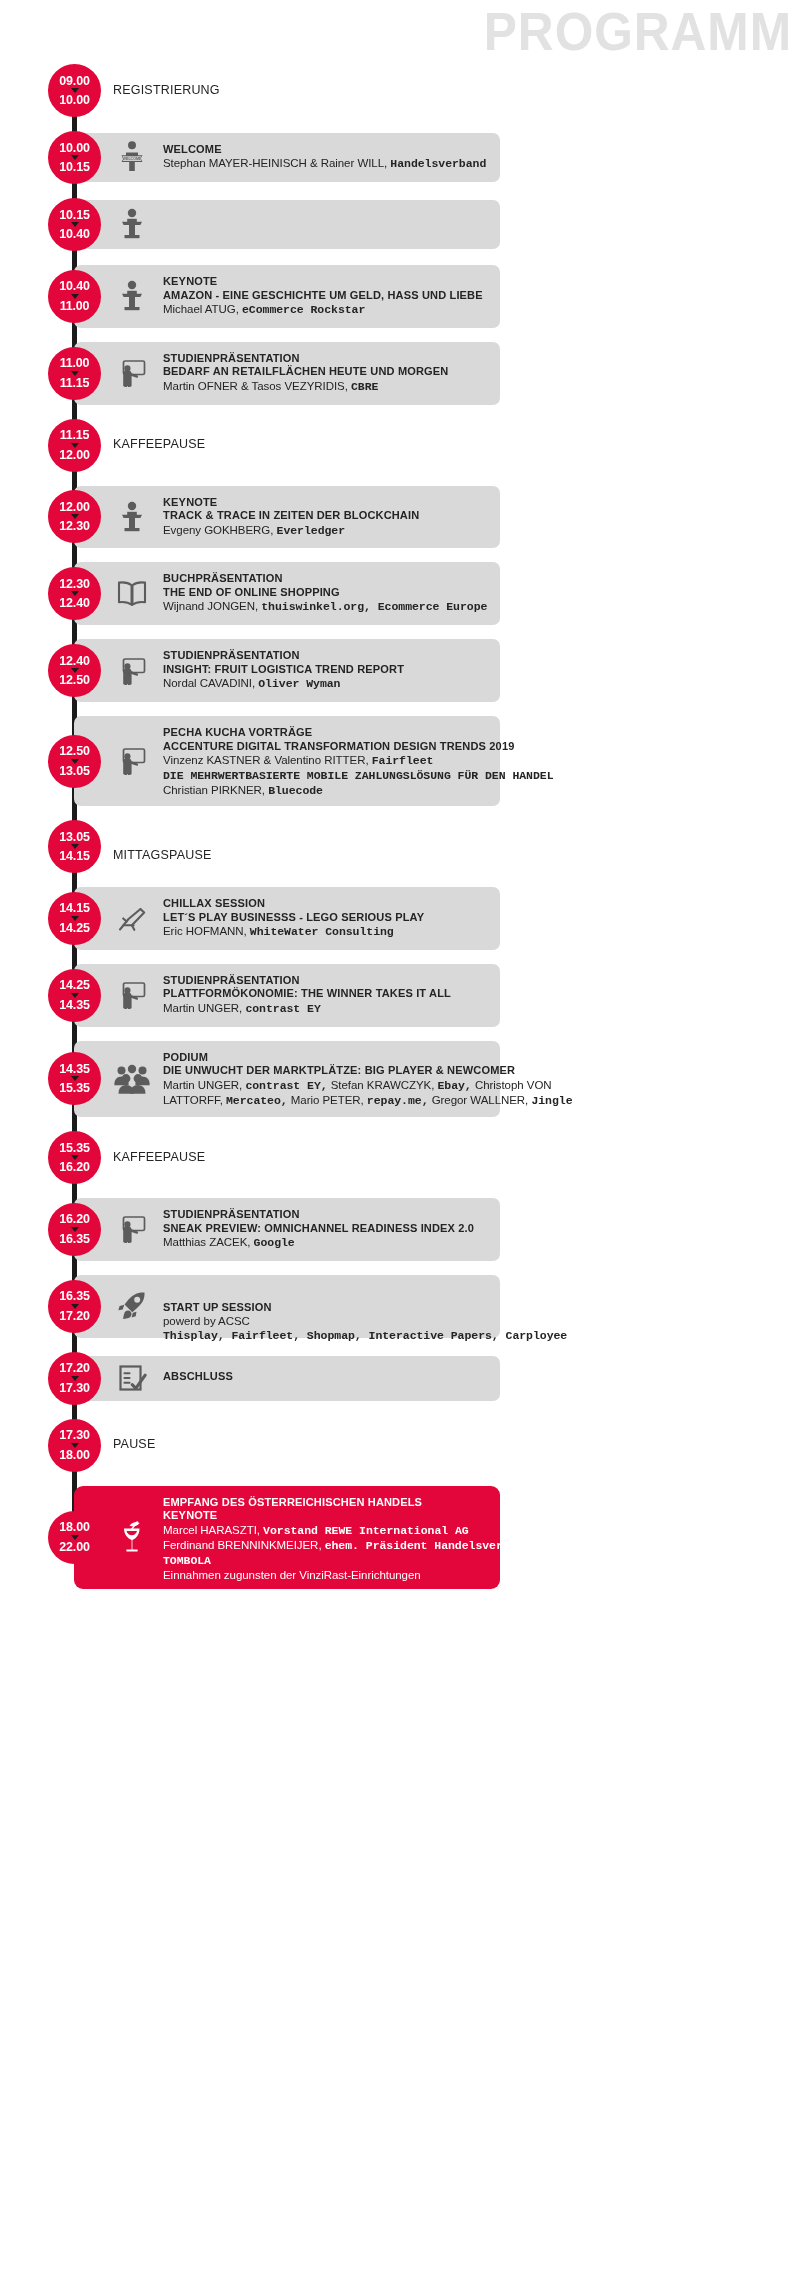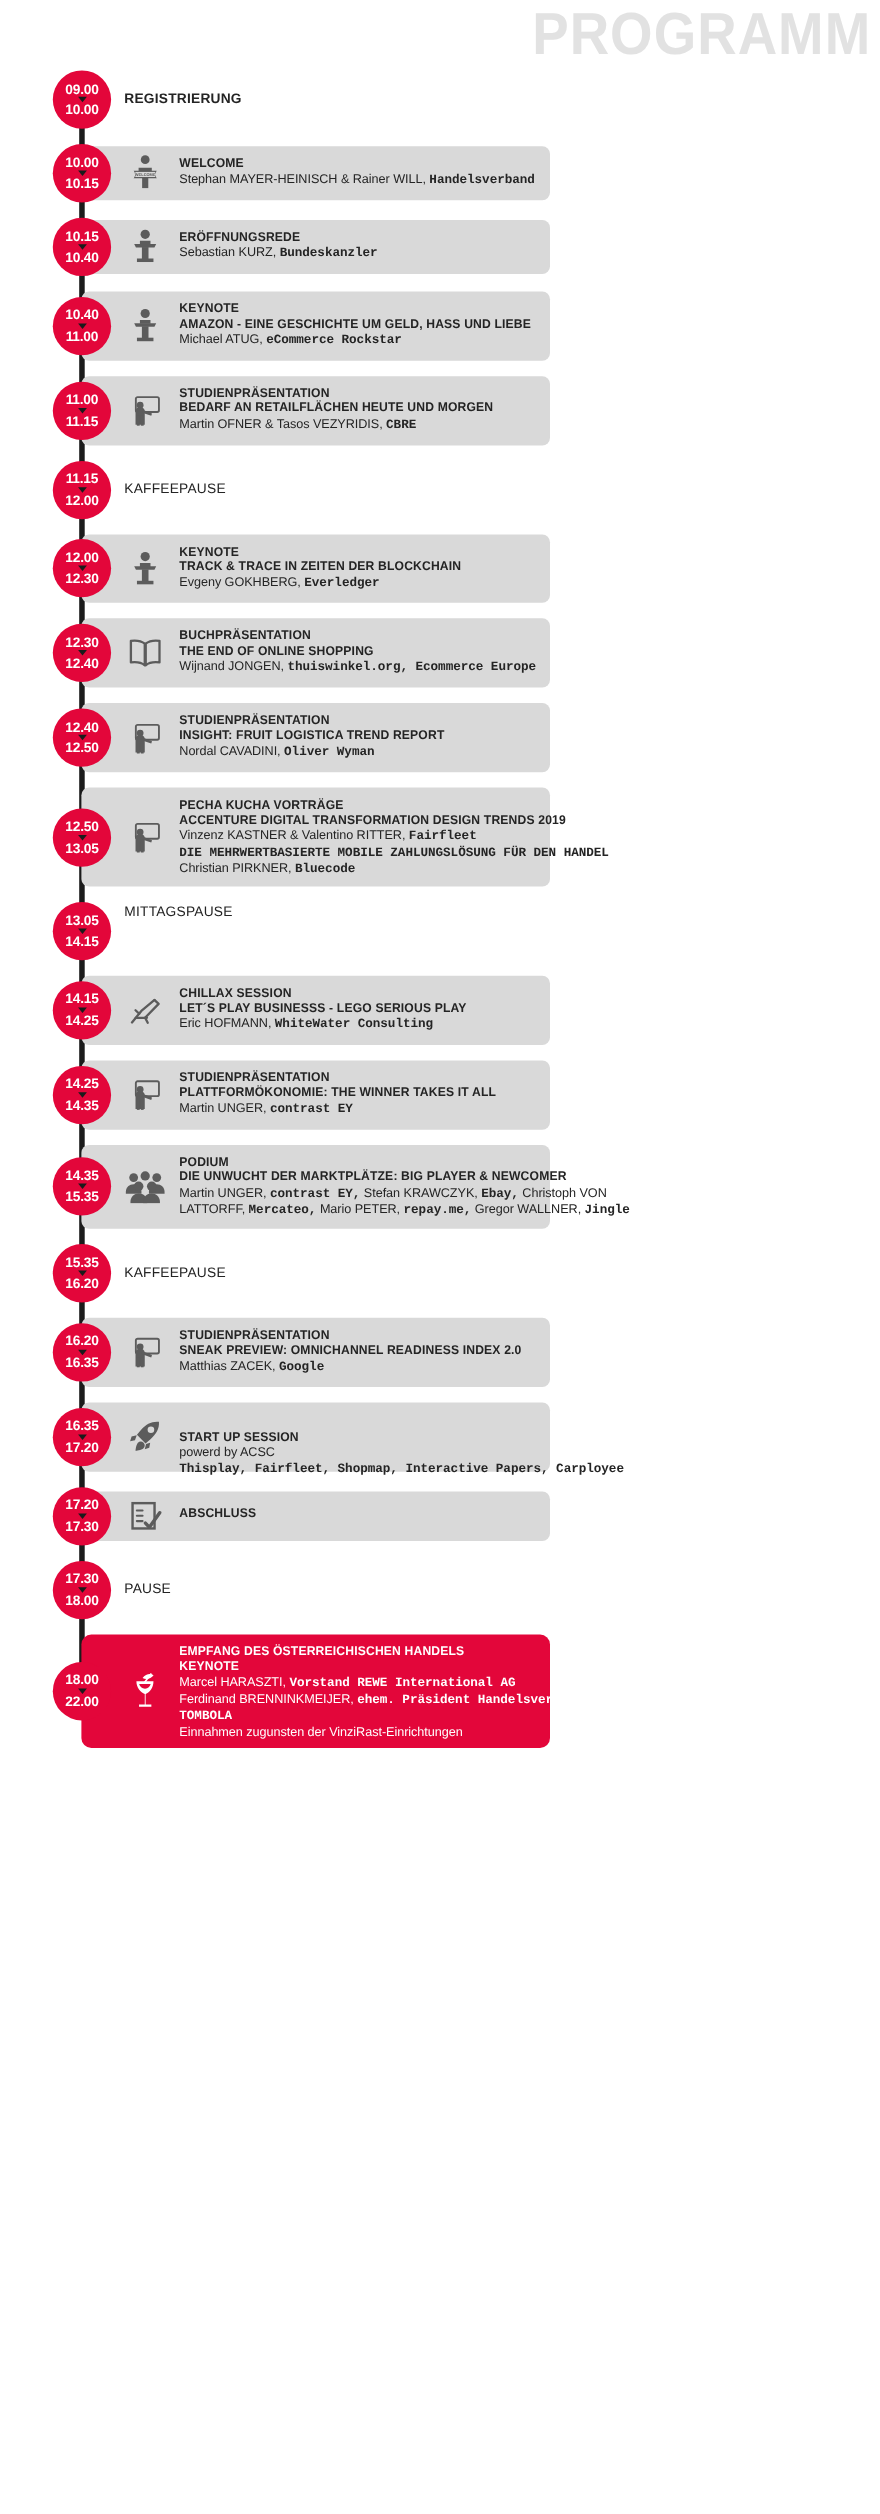--- a/index.html
+++ b/index.html
@@ -92,21 +92,21 @@
 <div id="stage">
   <div id="page-title">PROGRAMM</div>
   <div id="spine" style="top: 90.5px; height: 1446.9px;"></div>
   <div id="rows">
       <div class="row" style="top: 64px; height: 53px;">
         <div class="bubble" style="top:0px;">
              <span class="t">09.00</span>
              <span class="tri"></span>
              <span class="t">10.00</span>
            </div>
-        <div class="plain" style="top:18.5px;font-weight:bold;">REGISTRIERUNG</div>
+        <div class="plain" style="top:18.5px;">REGISTRIERUNG</div>
       </div>
       <div class="row" style="top: 131px; height: 53px;">
         <div class="bar" style="top:1.8999999999999986px;height:49.2px;"></div>
         <div class="bubble" style="top:0px;">
              <span class="t">10.00</span>
              <span class="tri"></span>
              <span class="t">10.15</span>
            </div>
         <div class="icon" style="top:1.8999999999999986px;height:49.2px;">
                  <svg width="34" height="34" viewBox="0 0 34 34">
@@ -132,24 +132,20 @@
            </div>
         <div class="icon" style="top:1.8999999999999986px;height:49.2px;">
                  <svg width="34" height="34" viewBox="0 0 34 34">
         <circle cx="17" cy="6" r="4.2" fill="#5c5c5c"></circle>
         <path d="M12.2 11.8h9.6v3.6h-9.6z" fill="#5c5c5c"></path>
         <path d="M7 14.8h20l-1.6 3.2H8.6z" fill="#5c5c5c"></path>
         <rect x="14" y="17.6" width="6" height="11" fill="#5c5c5c"></rect>
         <rect x="9.5" y="28" width="15" height="3.2" fill="#5c5c5c"></rect>
       </svg>
                </div>
-        <div class="txt" style="top:11.9px;">
-          <div class="l-title">ERÖFFNUNGSREDE</div>
-          <div class="l-speaker">Sebastian KURZ, <b>Bundeskanzler</b></div>
-        </div>
       </div>
       <div class="row" style="top: 265px; height: 62.8px;">
         <div class="bar" style="top:0px;height:62.8px;"></div>
         <div class="bubble" style="top:4.899999999999999px;">
              <span class="t">10.40</span>
              <span class="tri"></span>
              <span class="t">11.00</span>
            </div>
         <div class="icon" style="top:0px;height:62.8px;">
                  <svg width="34" height="34" viewBox="0 0 34 34">
@@ -286,21 +282,21 @@
           <div class="l-speaker"><b>DIE MEHRWERTBASIERTE MOBILE ZAHLUNGSLÖSUNG FÜR DEN HANDEL</b></div>
           <div class="l-speaker">Christian PIRKNER, <b>Bluecode</b></div>
         </div>
       </div>
       <div class="row" style="top: 820px; height: 53px;">
         <div class="bubble" style="top:0px;">
              <span class="t">13.05</span>
              <span class="tri"></span>
              <span class="t">14.15</span>
            </div>
-        <div class="plain" style="top:2px;">MITTAGSPAUSE</div>
+        <div class="plain" style="top:28px;">MITTAGSPAUSE</div>
       </div>
       <div class="row" style="top: 887px; height: 62.8px;">
         <div class="bar" style="top:0px;height:62.8px;"></div>
         <div class="bubble" style="top:4.899999999999999px;">
              <span class="t">14.15</span>
              <span class="tri"></span>
              <span class="t">14.25</span>
            </div>
         <div class="icon" style="top:0px;height:62.8px;">
                  <svg width="36" height="32" viewBox="0 0 36 32">

